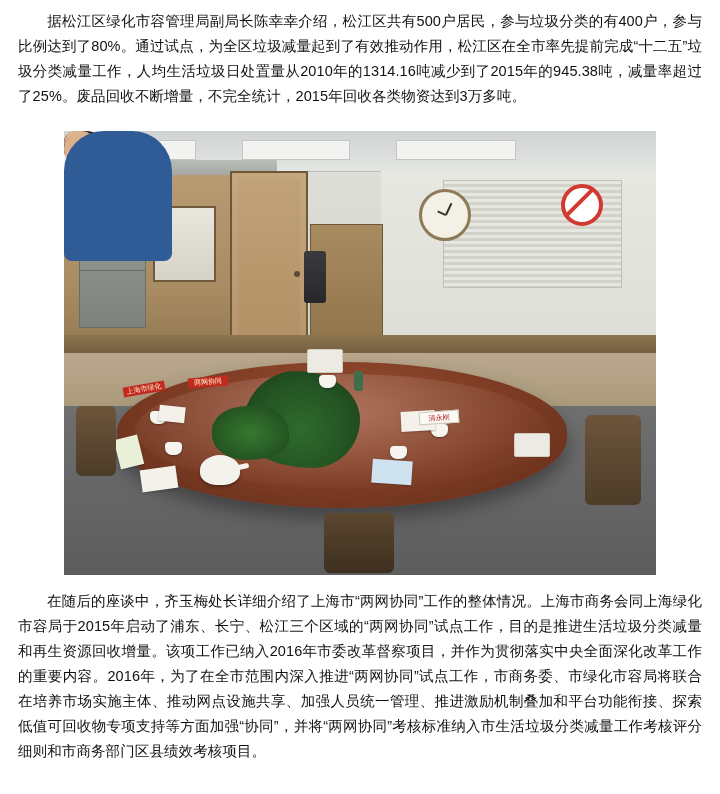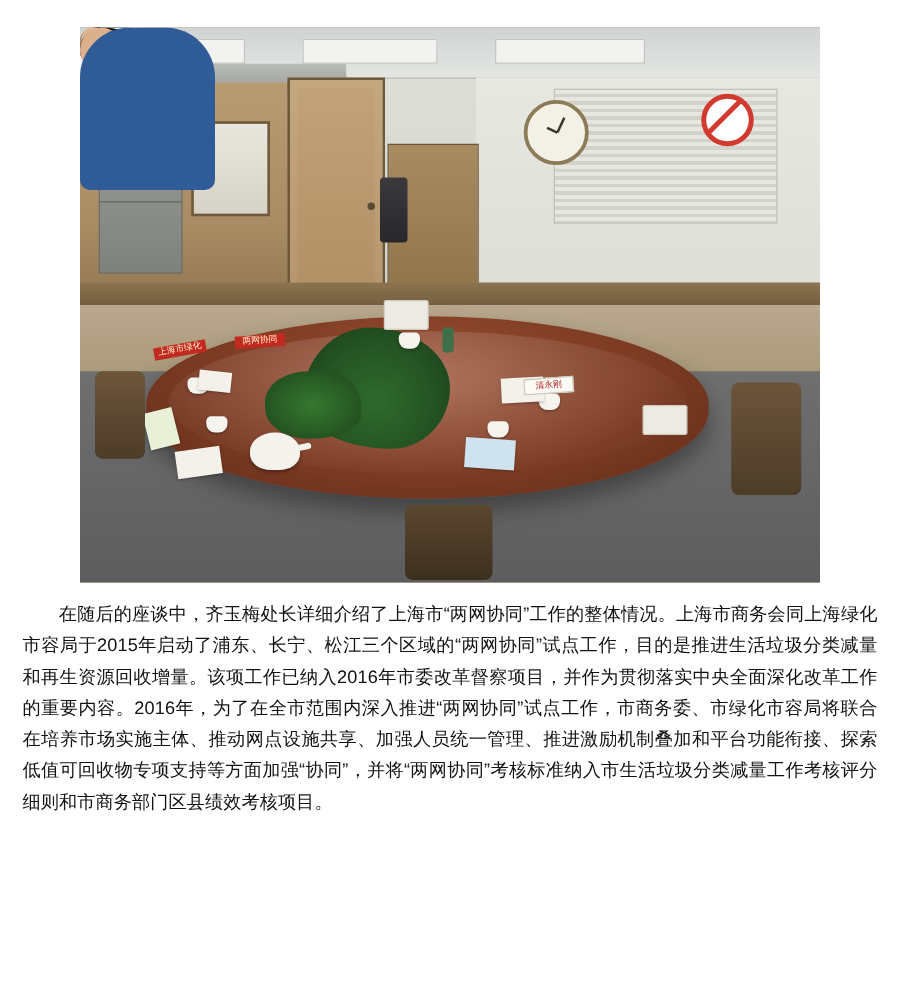--- a/index.html
+++ b/index.html
@@ -206,20 +206,21 @@
   .dispenser {
     position: absolute; left: 40.5%; top: 27%; width: 22px; height: 52px;
     background: linear-gradient(180deg,#3a3a3c,#28282a); border-radius: 3px;
   }
 </style>
 </head>
 <body>
 
 <div class="page">
 
+  <p class="body-text first"><span class="indent"></span><span>据松江区绿化市容管理局副局长陈幸幸介绍，松江区共有500户居民，参与垃圾分类的有400户，参与比例达到了80%。通过试点，为全区垃圾减量起到了有效推动作用，松江区在全市率先提前完成“十二五”垃圾分类减量工作，人均生活垃圾日处置量从2010年的1314.16吨减少到了2015年的945.38吨，减量率超过了25%。废品回收不断增量，不完全统计，2015年回收各类物资达到3万多吨。</span></p>
 
   <div class="figure-wrap">
     <div class="photo">
 
       <div class="wall-upper"></div>
       <div class="ceiling"></div>
       <div class="ceiling-panel" style="left:6%;width:16%;"></div>
       <div class="ceiling-panel" style="left:30%;width:18%;"></div>
       <div class="ceiling-panel" style="left:56%;width:20%;"></div>
       <div class="duct"></div>

